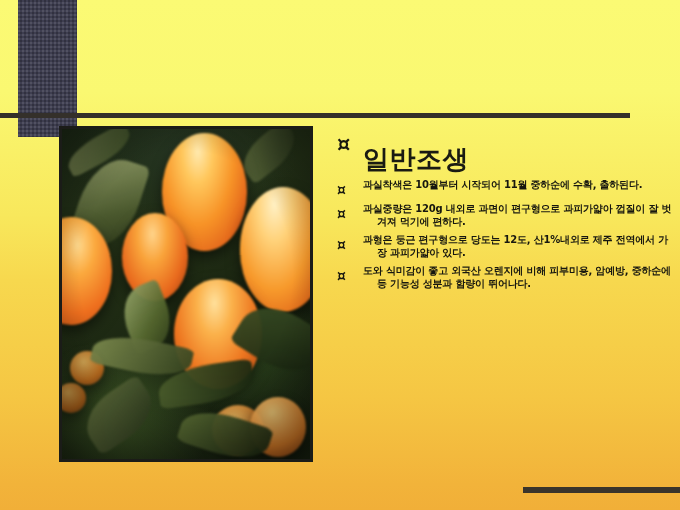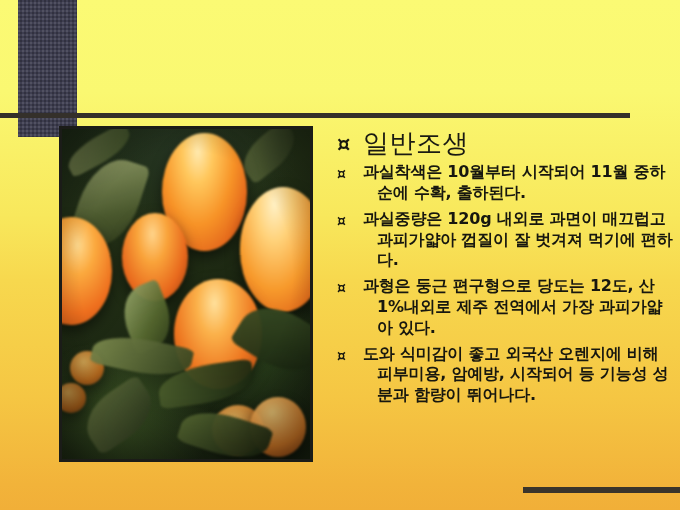--- a/index.html
+++ b/index.html
@@ -122,36 +122,37 @@
   
   #title-row { margin-bottom: 3px; }
   #title-row .bullet {
     font-size: 21px;
     width: 26px;
     padding-top: 6px;
   }
   #page-title {
     font-family: "DejaVu Sans", "Liberation Sans", sans-serif;
     font-size: 26px;
-    font-weight: 400;
+    font-weight: 700;
     letter-spacing: 0.5px;
     line-height: 1.2;
     color: #1A1A12;
+    margin-top: 16px;
   }
 
   
   .bullet-row { margin-bottom: 5px; }
   .bullet-row .bullet {
     font-size: 14px;
     width: 26px;
     padding-top: 5px;
   }
   .bullet-text {
     font-family: "DejaVu Sans", "Liberation Sans", sans-serif;
-    font-size: 16px;
+    font-size: 10px;
     font-weight: 700;
     line-height: 1.30;
     letter-spacing: -0.2px;
     color: #17170F;
     text-indent: -14px;
     padding-left: 14px;
   }
 </style>
 </head>
 <body>
@@ -226,27 +227,27 @@
       <span id="page-title">일반조생</span>
     </div>
 
     <div class="row bullet-row">
       <span class="bullet">¤</span>
       <span class="bullet-text">과실착색은 10월부터 시작되어 11월 중하순에 수확, 출하된다.</span>
     </div>
 
     <div class="row bullet-row">
       <span class="bullet">¤</span>
-      <span class="bullet-text">과실중량은 120g 내외로 과면이 매끄럽고 과피가얇아 껍질이 잘 벗겨져 먹기에 편하다.</span>
+      <span class="bullet-text">과실중량은 120g 내외로 과면이 편구형으로 과피가얇아 껍질이 잘 벗겨져 먹기에 편하다.</span>
     </div>
 
     <div class="row bullet-row">
       <span class="bullet">¤</span>
       <span class="bullet-text">과형은 둥근 편구형으로 당도는 12도,  산1%내외로 제주 전역에서 가장 과피가얇아 있다.</span>
     </div>
 
     <div class="row bullet-row">
       <span class="bullet">¤</span>
-      <span class="bullet-text">도와 식미감이 좋고 외국산 오렌지에 비해 피부미용, 암예방, 시작되어 등 기능성 성분과 함량이 뛰어나다.</span>
+      <span class="bullet-text">도와 식미감이 좋고 외국산 오렌지에 비해 피부미용, 암예방, 중하순에 등 기능성 성분과 함량이 뛰어나다.</span>
     </div>
 
   </div>
 </div>
 
 </body></html>

